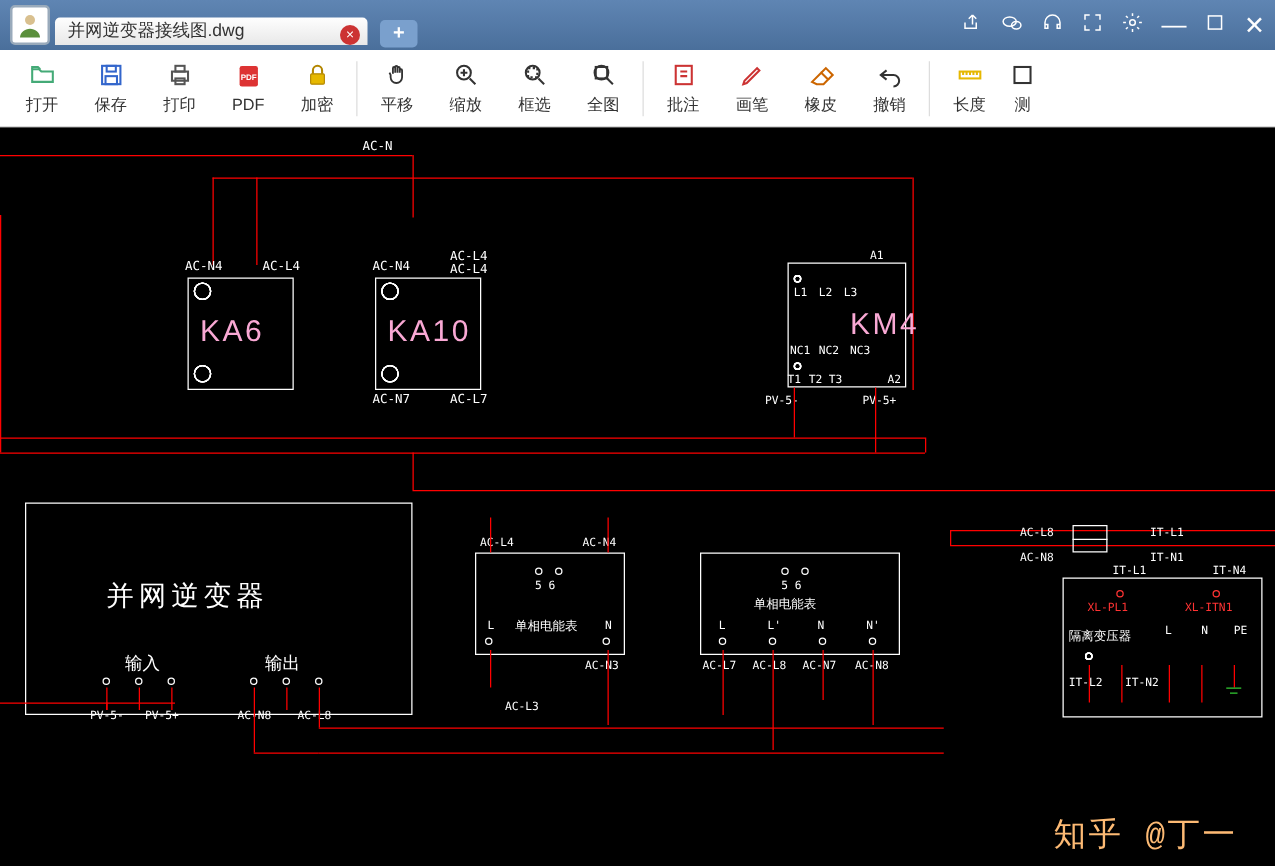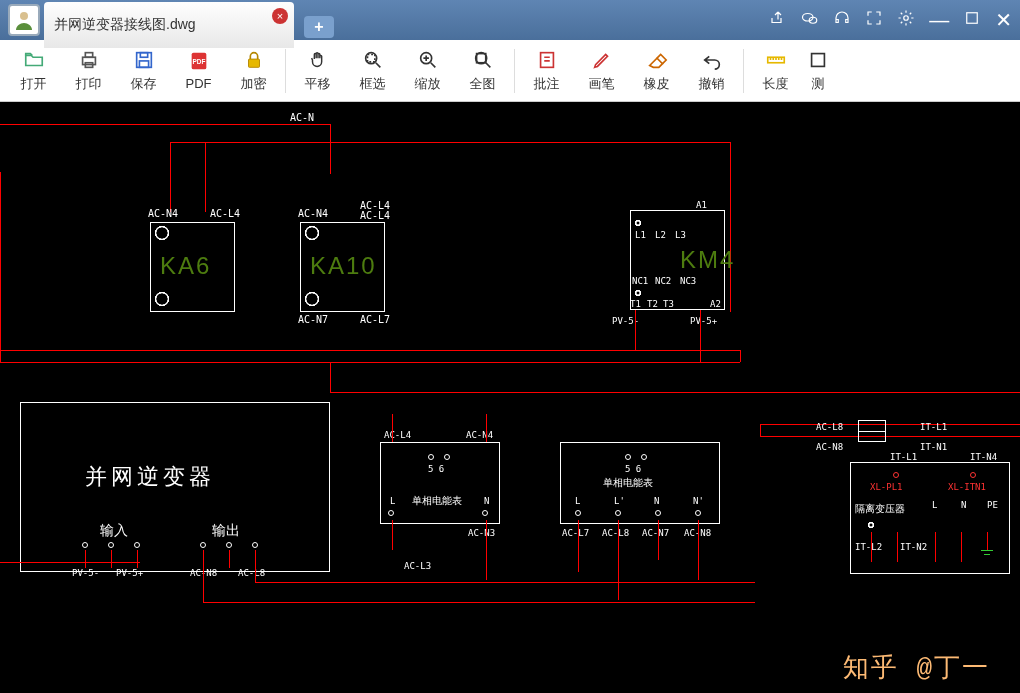--- a/index.html
+++ b/index.html
@@ -3,21 +3,21 @@
 <meta charset="utf-8">
 <style>
   * { box-sizing: border-box; margin: 0; padding: 0; }
   html, body { width: 1020px; height: 693px; overflow: hidden; font-family: "Microsoft YaHei", Arial, sans-serif; }
   body { background: #000; }
 
   
   .titlebar { height: 40px; background: linear-gradient(#5f85b3, #4a6f9b); display: flex; align-items: center; padding: 0 8px; gap: 4px; }
   .avatar { width: 32px; height: 32px; background: #fff; border: 2px solid #9ab; border-radius: 4px; display:flex; align-items:center; justify-content:center; }
   .avatar svg { width: 24px; height: 24px; }
-  .tab { background: linear-gradient(#fefefe,#e8e8e8); height: 46px; min-width: 250px; border-radius: 4px 4px 0 0; margin-top: 10px; display:flex; align-items:center; padding:0 10px; font-size:14px; color:#333; gap:8px; position:relative; }
+  .tab { background: linear-gradient(#fefefe,#e8e8e8); height: 22px; min-width: 250px; border-radius: 4px 4px 0 0; margin-top: 10px; display:flex; align-items:center; padding:0 10px; font-size:14px; color:#333; gap:8px; position:relative; }
   .tab-close { width:16px; height:16px; border-radius:50%; background:#c33; color:#fff; font-size:11px; line-height:16px; text-align:center; position:absolute; right:6px; top:6px; cursor:pointer;}
   .tab-add { width:30px; height:22px; background:#7aa0cd; border-radius:4px; margin-top:14px; margin-left:6px; display:flex; align-items:center; justify-content:center; color:#fff; font-size:16px; font-weight:bold; cursor:pointer;}
   .spacer { flex:1; }
   .win-icons { display:flex; gap:14px; color:#fff; align-items:center; }
   .win-icons span { cursor:pointer; font-size:16px; }
   .win-icons svg { width:18px; height:18px; stroke:#fff; fill:none; stroke-width:1.6; }
 
   
   .toolbar { height: 62px; background:#fff; border-bottom:1px solid #ccc; display:flex; align-items:center; padding:0 6px; gap:0; }
   .tool { width:55px; display:flex; flex-direction:column; align-items:center; gap:4px; cursor:pointer; padding:4px 0; border-radius:4px; }
@@ -31,21 +31,21 @@
   .canvas * { position:absolute; }
   .block { border:1px solid #fff; }
   .wire-h { height:1px; background:#f00; }
   .wire-v { width:1px; background:#f00; }
   .wire-hw { height:1px; background:#fff; }
   .lbl { color:#fff; font-family:"SimSun", monospace; font-size:10px; white-space:nowrap; }
   .lbl-lg { color:#fff; font-family:"SimHei","Microsoft YaHei",sans-serif; font-size:22px; letter-spacing:4px; white-space:nowrap; }
   .lbl-md { color:#fff; font-family:"SimHei","Microsoft YaHei",sans-serif; font-size:14px; white-space:nowrap; }
   .lbl-sm { color:#fff; font-family:"SimSun", monospace; font-size:9px; white-space:nowrap; }
   .lbl-red { color:#f33; font-family:"SimSun", monospace; font-size:9px; white-space:nowrap; }
-  .big { color:#4d7c0f; font-family:"SimHei",sans-serif; font-size:24px; letter-spacing:2px; }
+  .big { color:#f9a8d4; font-family:"SimHei",sans-serif; font-size:24px; letter-spacing:2px; }
   .relay-circ { width:14px; height:14px; border:1px solid #fff; border-radius:50%; }
   .term { width:6px; height:6px; border:1px solid #fff; border-radius:50%; }
   .term-r { width:6px; height:6px; border:1px solid #f33; border-radius:50%; }
 
   
   .watermark { right:30px; bottom:8px; color:#fdba74; font-size:26px; font-family:Liberation Mono, monospace; letter-spacing:2px; }
 </style>
 </head>
 <body>
 
@@ -93,40 +93,40 @@
       <div class="tool-icon">
         <svg viewBox="0 0 24 24" fill="none" stroke="#4a7" stroke-width="1.8">
           <path d="M3 7h6l2 2h10v9H3z"></path>
           <path d="M3 7V5h5l2 2"></path>
         </svg>
       </div>
       <span class="tool-label">打开</span>
     </div>
   <div class="tool">
       <div class="tool-icon">
+        <svg viewBox="0 0 24 24" fill="none" stroke="#36c" stroke-width="1.8">
+          <rect x="4" y="4" width="16" height="16"></rect>
+          <rect x="8" y="4" width="8" height="5"></rect>
+          <rect x="7" y="13" width="10" height="7"></rect>
+        </svg>
+      </div>
+      <span class="tool-label">保存</span>
+    </div>
+  <div class="tool">
+      <div class="tool-icon">
         <svg viewBox="0 0 24 24" fill="none" stroke="#555" stroke-width="1.8">
           <rect x="5" y="9" width="14" height="8"></rect>
           <rect x="8" y="4" width="8" height="5"></rect>
           <rect x="8" y="15" width="8" height="5"></rect>
         </svg>
       </div>
       <span class="tool-label">打印</span>
     </div>
   <div class="tool">
       <div class="tool-icon">
-        <svg viewBox="0 0 24 24" fill="none" stroke="#36c" stroke-width="1.8">
-          <rect x="4" y="4" width="16" height="16"></rect>
-          <rect x="8" y="4" width="8" height="5"></rect>
-          <rect x="7" y="13" width="10" height="7"></rect>
-        </svg>
-      </div>
-      <span class="tool-label">保存</span>
-    </div>
-  <div class="tool">
-      <div class="tool-icon">
         <svg viewBox="0 0 24 24">
           <rect x="4" y="3" width="16" height="18" fill="#d33" rx="2"></rect>
           <text x="12" y="15" font-size="7" fill="#fff" text-anchor="middle" font-weight="bold">PDF</text>
         </svg>
       </div>
       <span class="tool-label">PDF</span>
     </div>
   <div class="tool">
       <div class="tool-icon">
         <svg viewBox="0 0 24 24" fill="#e6b800" stroke="#b38600" stroke-width="1">
@@ -137,39 +137,39 @@
       <span class="tool-label">加密</span>
     </div>
   <div class="tool-sep"></div>
   <div class="tool">
       <div class="tool-icon">
         <svg viewBox="0 0 24 24" fill="none" stroke="#333" stroke-width="1.6">
           <path d="M8 11V6a1 1 0 012 0v4M10 10V5a1 1 0 012 0v5M12 10V6a1 1 0 012 0v4M14 10V8a1 1 0 012 0v6a5 5 0 01-10 0v-2l-1-2"></path>
         </svg>
       </div>
       <span class="tool-label">平移</span>
+    </div>
+  <div class="tool">
+      <div class="tool-icon">
+        <svg viewBox="0 0 24 24" fill="none" stroke="#333" stroke-width="1.8">
+          <circle cx="10" cy="10" r="6"></circle>
+          <path d="M15 15l5 5M7 10h6M10 7v6"></path>
+        </svg>
+      </div>
+      <span class="tool-label">缩放</span>
     </div>
   <div class="tool">
       <div class="tool-icon">
         <svg viewBox="0 0 24 24" fill="none" stroke="#333" stroke-width="1.8">
           <circle cx="10" cy="10" r="6"></circle>
           <path d="M15 15l5 5"></path>
           <rect x="6" y="6" width="8" height="8" stroke-dasharray="2 2"></rect>
         </svg>
       </div>
       <span class="tool-label">框选</span>
-    </div>
-  <div class="tool">
-      <div class="tool-icon">
-        <svg viewBox="0 0 24 24" fill="none" stroke="#333" stroke-width="1.8">
-          <circle cx="10" cy="10" r="6"></circle>
-          <path d="M15 15l5 5M7 10h6M10 7v6"></path>
-        </svg>
-      </div>
-      <span class="tool-label">缩放</span>
     </div>
   <div class="tool">
       <div class="tool-icon">
         <svg viewBox="0 0 24 24" fill="none" stroke="#333" stroke-width="1.8">
           <circle cx="10" cy="10" r="6"></circle>
           <path d="M15 15l5 5"></path>
           <rect x="5" y="5" width="10" height="10"></rect>
         </svg>
       </div>
       <span class="tool-label">全图</span>

